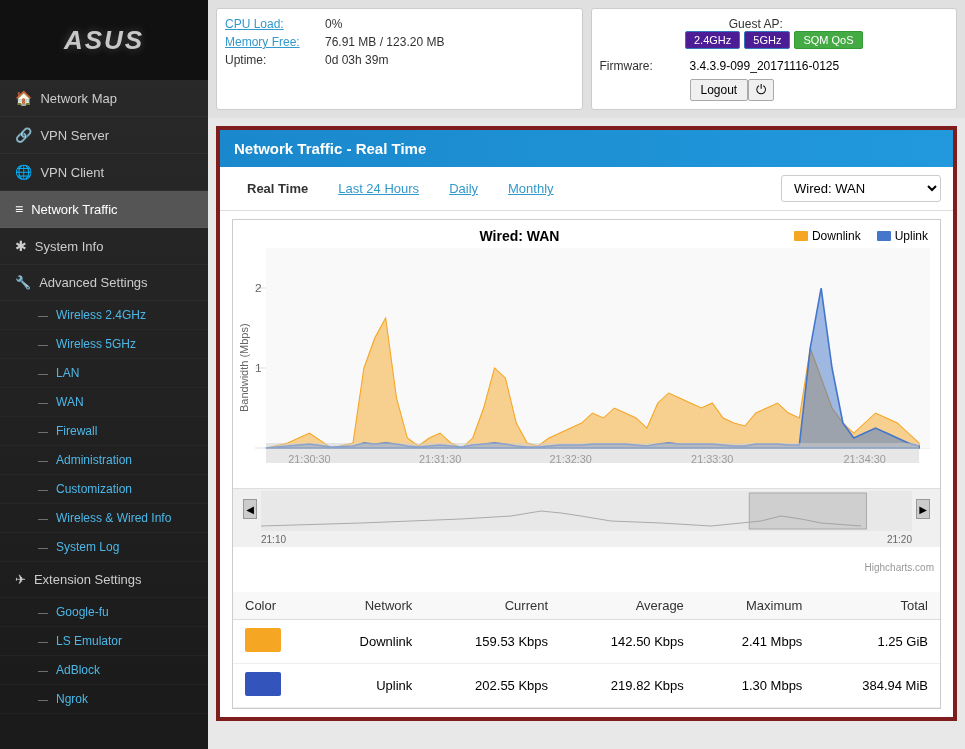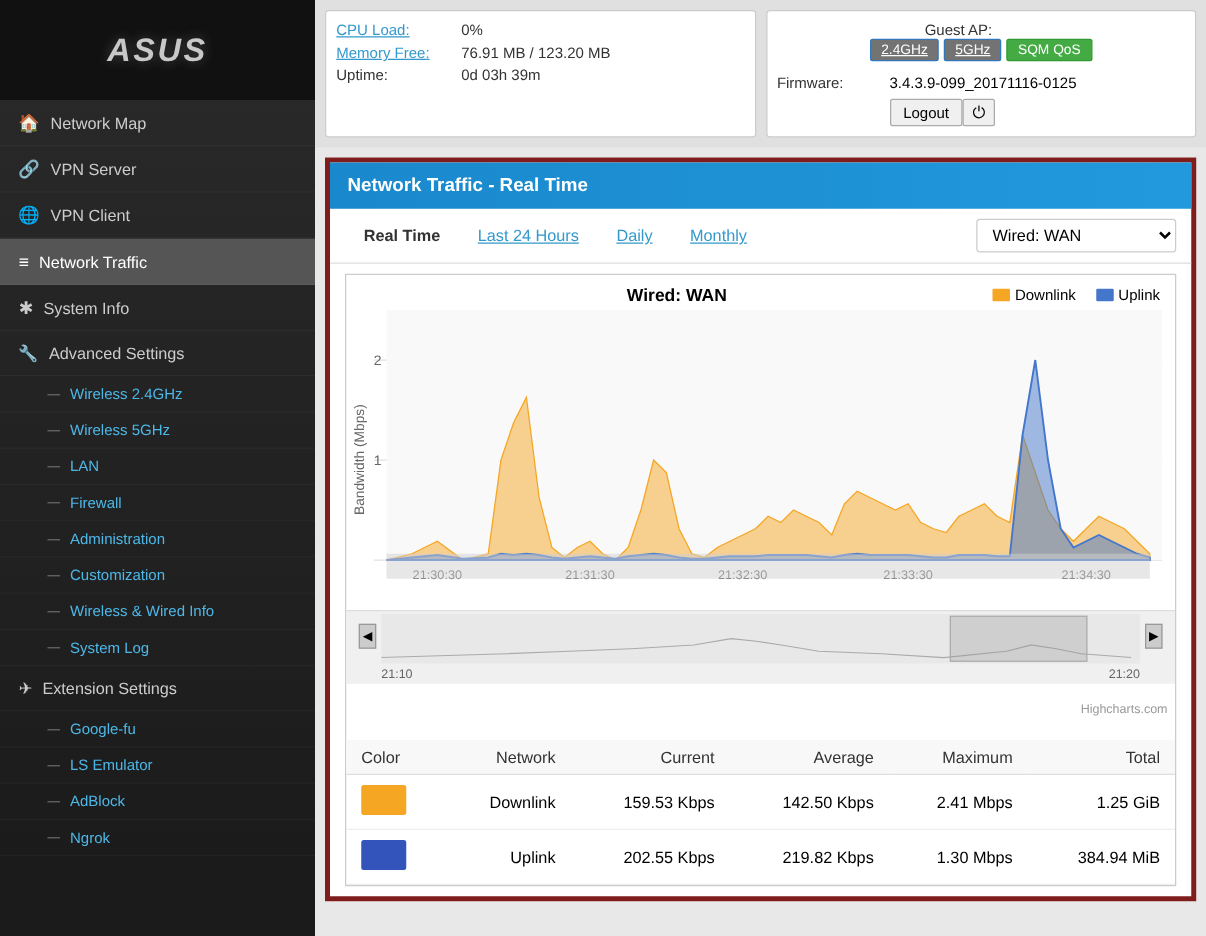--- a/index.html
+++ b/index.html
@@ -1,20 +1,20 @@
 <!DOCTYPE html>
 <html><head>
   <meta charset="utf-8">
   <style>
     * { box-sizing: border-box; margin: 0; padding: 0; }
     body { font-family: Arial, sans-serif; font-size: 13px; background: #d0d0d0; display: flex; width: 965px; min-height: 749px; }
 
     
     .sidebar {
-      width: 252px;
+      width: 208px;
       min-height: 749px;
       background: linear-gradient(to bottom, #2a2a2a 0%, #1a1a1a 100%);
       flex-shrink: 0;
     }
     .sidebar-logo {
       padding: 18px 20px;
       background: #111;
       display: flex;
       align-items: center;
       justify-content: center;
@@ -93,21 +93,21 @@
     .info-value { color: #333; }
     .info-buttons { display: flex; gap: 4px; margin-bottom: 4px; }
     .btn-small {
       padding: 2px 8px;
       font-size: 11px;
       border: 1px solid #999;
       border-radius: 2px;
       cursor: pointer;
       background: #f0f0f0;
     }
-    .btn-blue { background: #737373; color: #fff; border-color: #3377bb; text-decoration: underline; }
+    .btn-blue { background: #4c1d95; color: #fff; border-color: #3377bb; }
     .btn-green { background: #44aa44; color: #fff; border-color: #339933; }
 
     
     .content-area { padding: 8px; }
     .panel {
       background: #fff;
       border: 4px solid #7f1d1d;
     }
     .panel-header {
       background: linear-gradient(to right, #1a88cc, #2299dd);
@@ -323,20 +323,23 @@
     </div>
 
     <div class="nav-sub-item">
       <span>Wireless 2.4GHz</span>
     </div>
     <div class="nav-sub-item">
       <span>Wireless 5GHz</span>
     </div>
     <div class="nav-sub-item">
       <span>LAN</span>
+    </div>
+    <div class="nav-sub-item">
+      <span>WAN</span>
     </div>
     <div class="nav-sub-item">
       <span>Firewall</span>
     </div>
     <div class="nav-sub-item">
       <span>Administration</span>
     </div>
     <div class="nav-sub-item">
       <span>Customization</span>
     </div>

